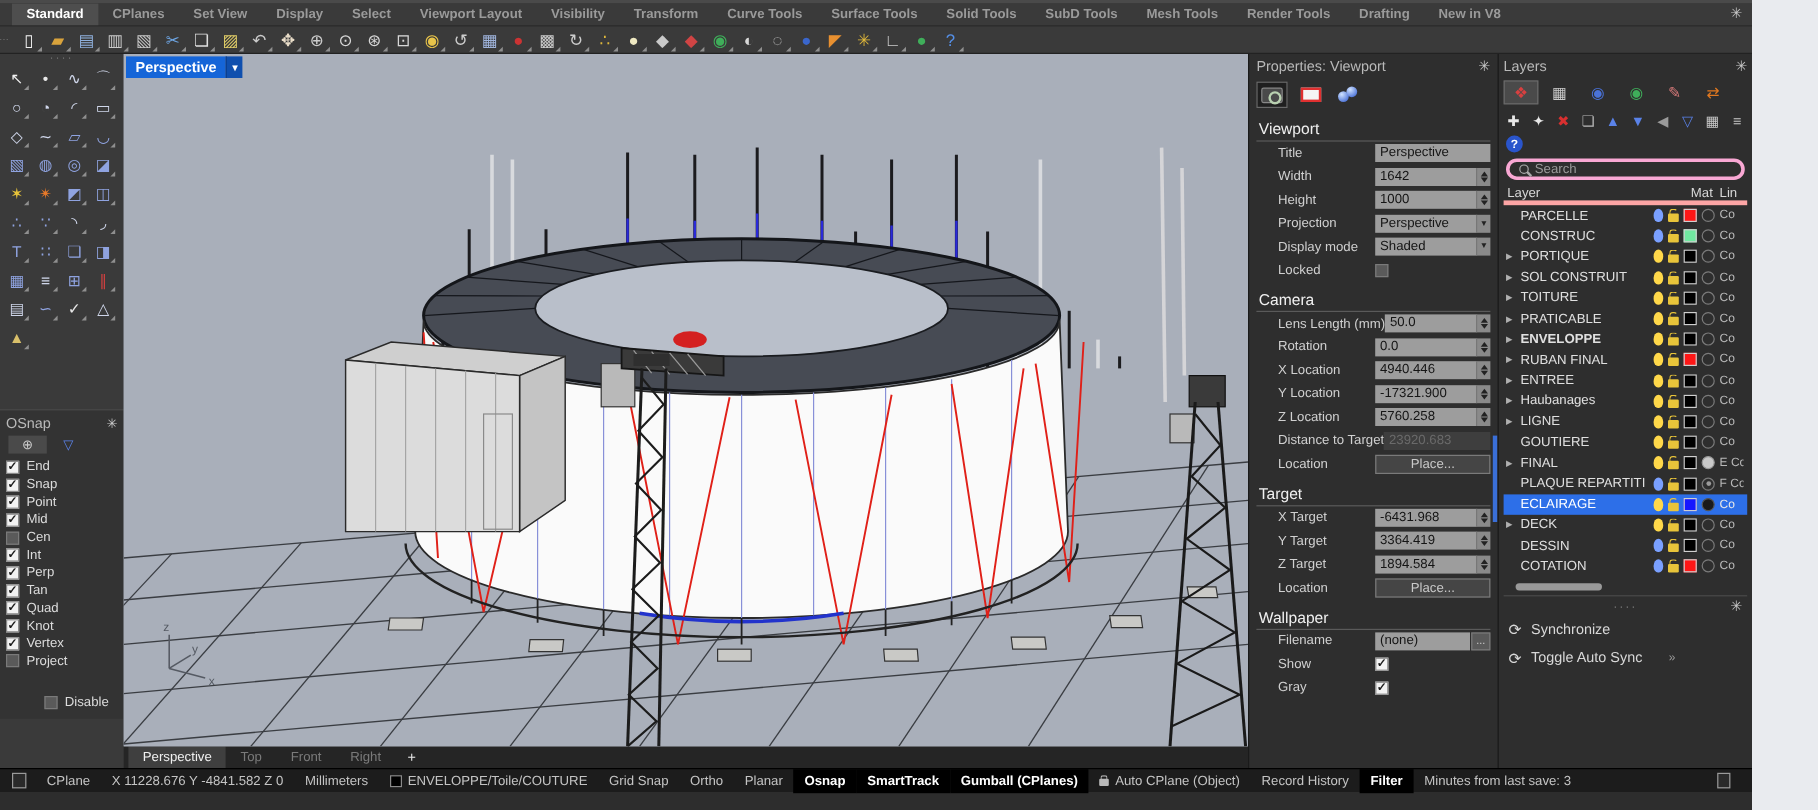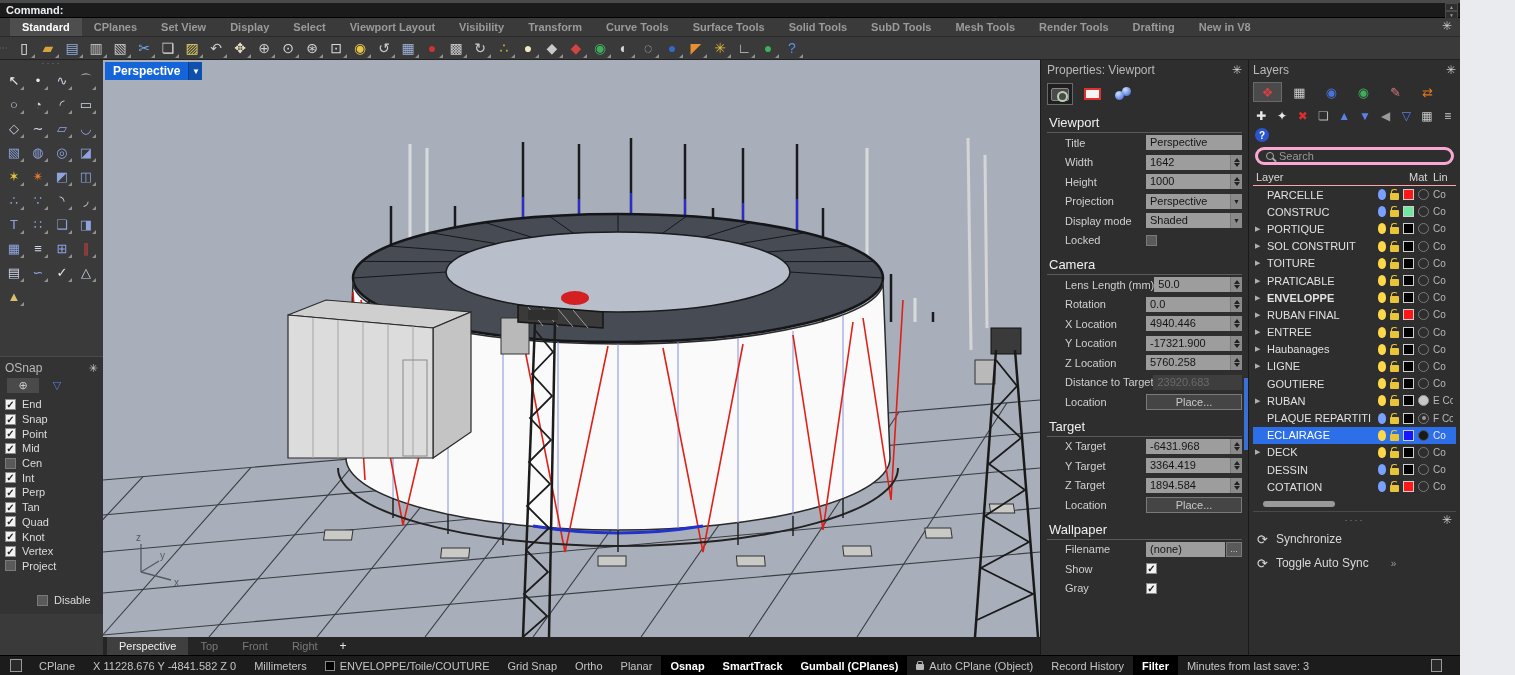--- a/index.html
+++ b/index.html
@@ -115,21 +115,21 @@
            font-weight:bold; display:flex; align-items:center; justify-content:center; margin:2px 0 2px 2px; }
   .lsearch { display:flex; align-items:center; gap:5px; height:18px; border:3px solid #f9a8d4;
              border-radius:9px; padding:0 8px; margin:3px 2px 4px 2px; background:#2e2e2e; }
   .mag { width:8px; height:8px; border:1.5px solid #aaa; border-radius:50%; position:relative; flex:none; }
   .mag::after { content:''; position:absolute; width:5px; height:1.5px; background:#aaa;
                 transform:rotate(45deg); right:-4px; bottom:-1px; }
   .lsearch input { background:transparent; border:none; outline:none; color:#d0d0d0; font-size:11px;
                    width:100%; font-family:"Liberation Sans", sans-serif; }
   .lsearch input::placeholder { color:#9a9a9a; }
   .lcols { display:flex; align-items:center; height:17px; color:#d8d8d8; font-size:11px;
-           border-bottom:1px solid #fca5a5; padding:0 3px; }
+           border-bottom:4px solid #fca5a5; padding:0 3px; }
   .lcols .c1 { flex:1; } .lcols .c2 { width:24px; } .lcols .c3 { width:20px; }
   .lrows { }
   .lrow { display:flex; align-items:center; height:17.2px; padding:0 3px 0 2px; font-size:11px;
           color:#e0e0e0; gap:4px;justify-content:space-between; }
   .lrow.sel { background:#2d6fe8; color:#fff; }
   .lrow .exp { width:8px; color:#b0b0b0; font-size:7px; flex:none; }
   .lrow .nm { flex:1; white-space:nowrap; overflow:hidden; }
   .lrow .nm.b { font-weight:bold; }
   .bulb { width:8px; height:11px; border-radius:50% 50% 45% 45%; flex:none; }
   .bulb.y { background:#ffd84a; } .bulb.bl { background:#7aa0ff; }
@@ -171,27 +171,20 @@
 </style>
 </head>
 <body>
 
 <div class="app">
   <div class="right-strip"></div>
   <div class="win">
 
     <div class="top-strip"></div>
 
-    <div class="command-bar">
-      <span class="command-label">Command:</span>
-      <div class="cmd-scroll">
-        <span>▲</span>
-        <span>▼</span>
-      </div>
-    </div>
 
     <div class="menu-bar">
       <div id="menu-tabs" style="display:flex">
           <div class="mtab active">Standard</div>
           <div class="mtab">CPlanes</div>
           <div class="mtab">Set View</div>
           <div class="mtab">Display</div>
           <div class="mtab">Select</div>
           <div class="mtab">Viewport Layout</div>
           <div class="mtab">Visibility</div>
@@ -1098,21 +1091,21 @@
               <span class="exp"></span>
               <span class="nm">GOUTIERE</span>
               <span class="bulb y"></span>
               <span class="lock"></span>
               <span class="swatch" style="background: rgb(0, 0, 0);"></span>
               <span class="mat ring"></span>
               <span class="lin">Co</span>
             </div>
             <div class="lrow">
               <span class="exp">▶</span>
-              <span class="nm">RUBAN</span>
+              <span class="nm">FINAL</span>
               <span class="bulb y"></span>
               <span class="lock"></span>
               <span class="swatch" style="background: rgb(0, 0, 0);"></span>
               <span class="mat light"></span>
               <span class="lin">E Co</span>
             </div>
             <div class="lrow">
               <span class="exp"></span>
               <span class="nm">PLAQUE REPARTITI</span>
               <span class="bulb bl"></span>

